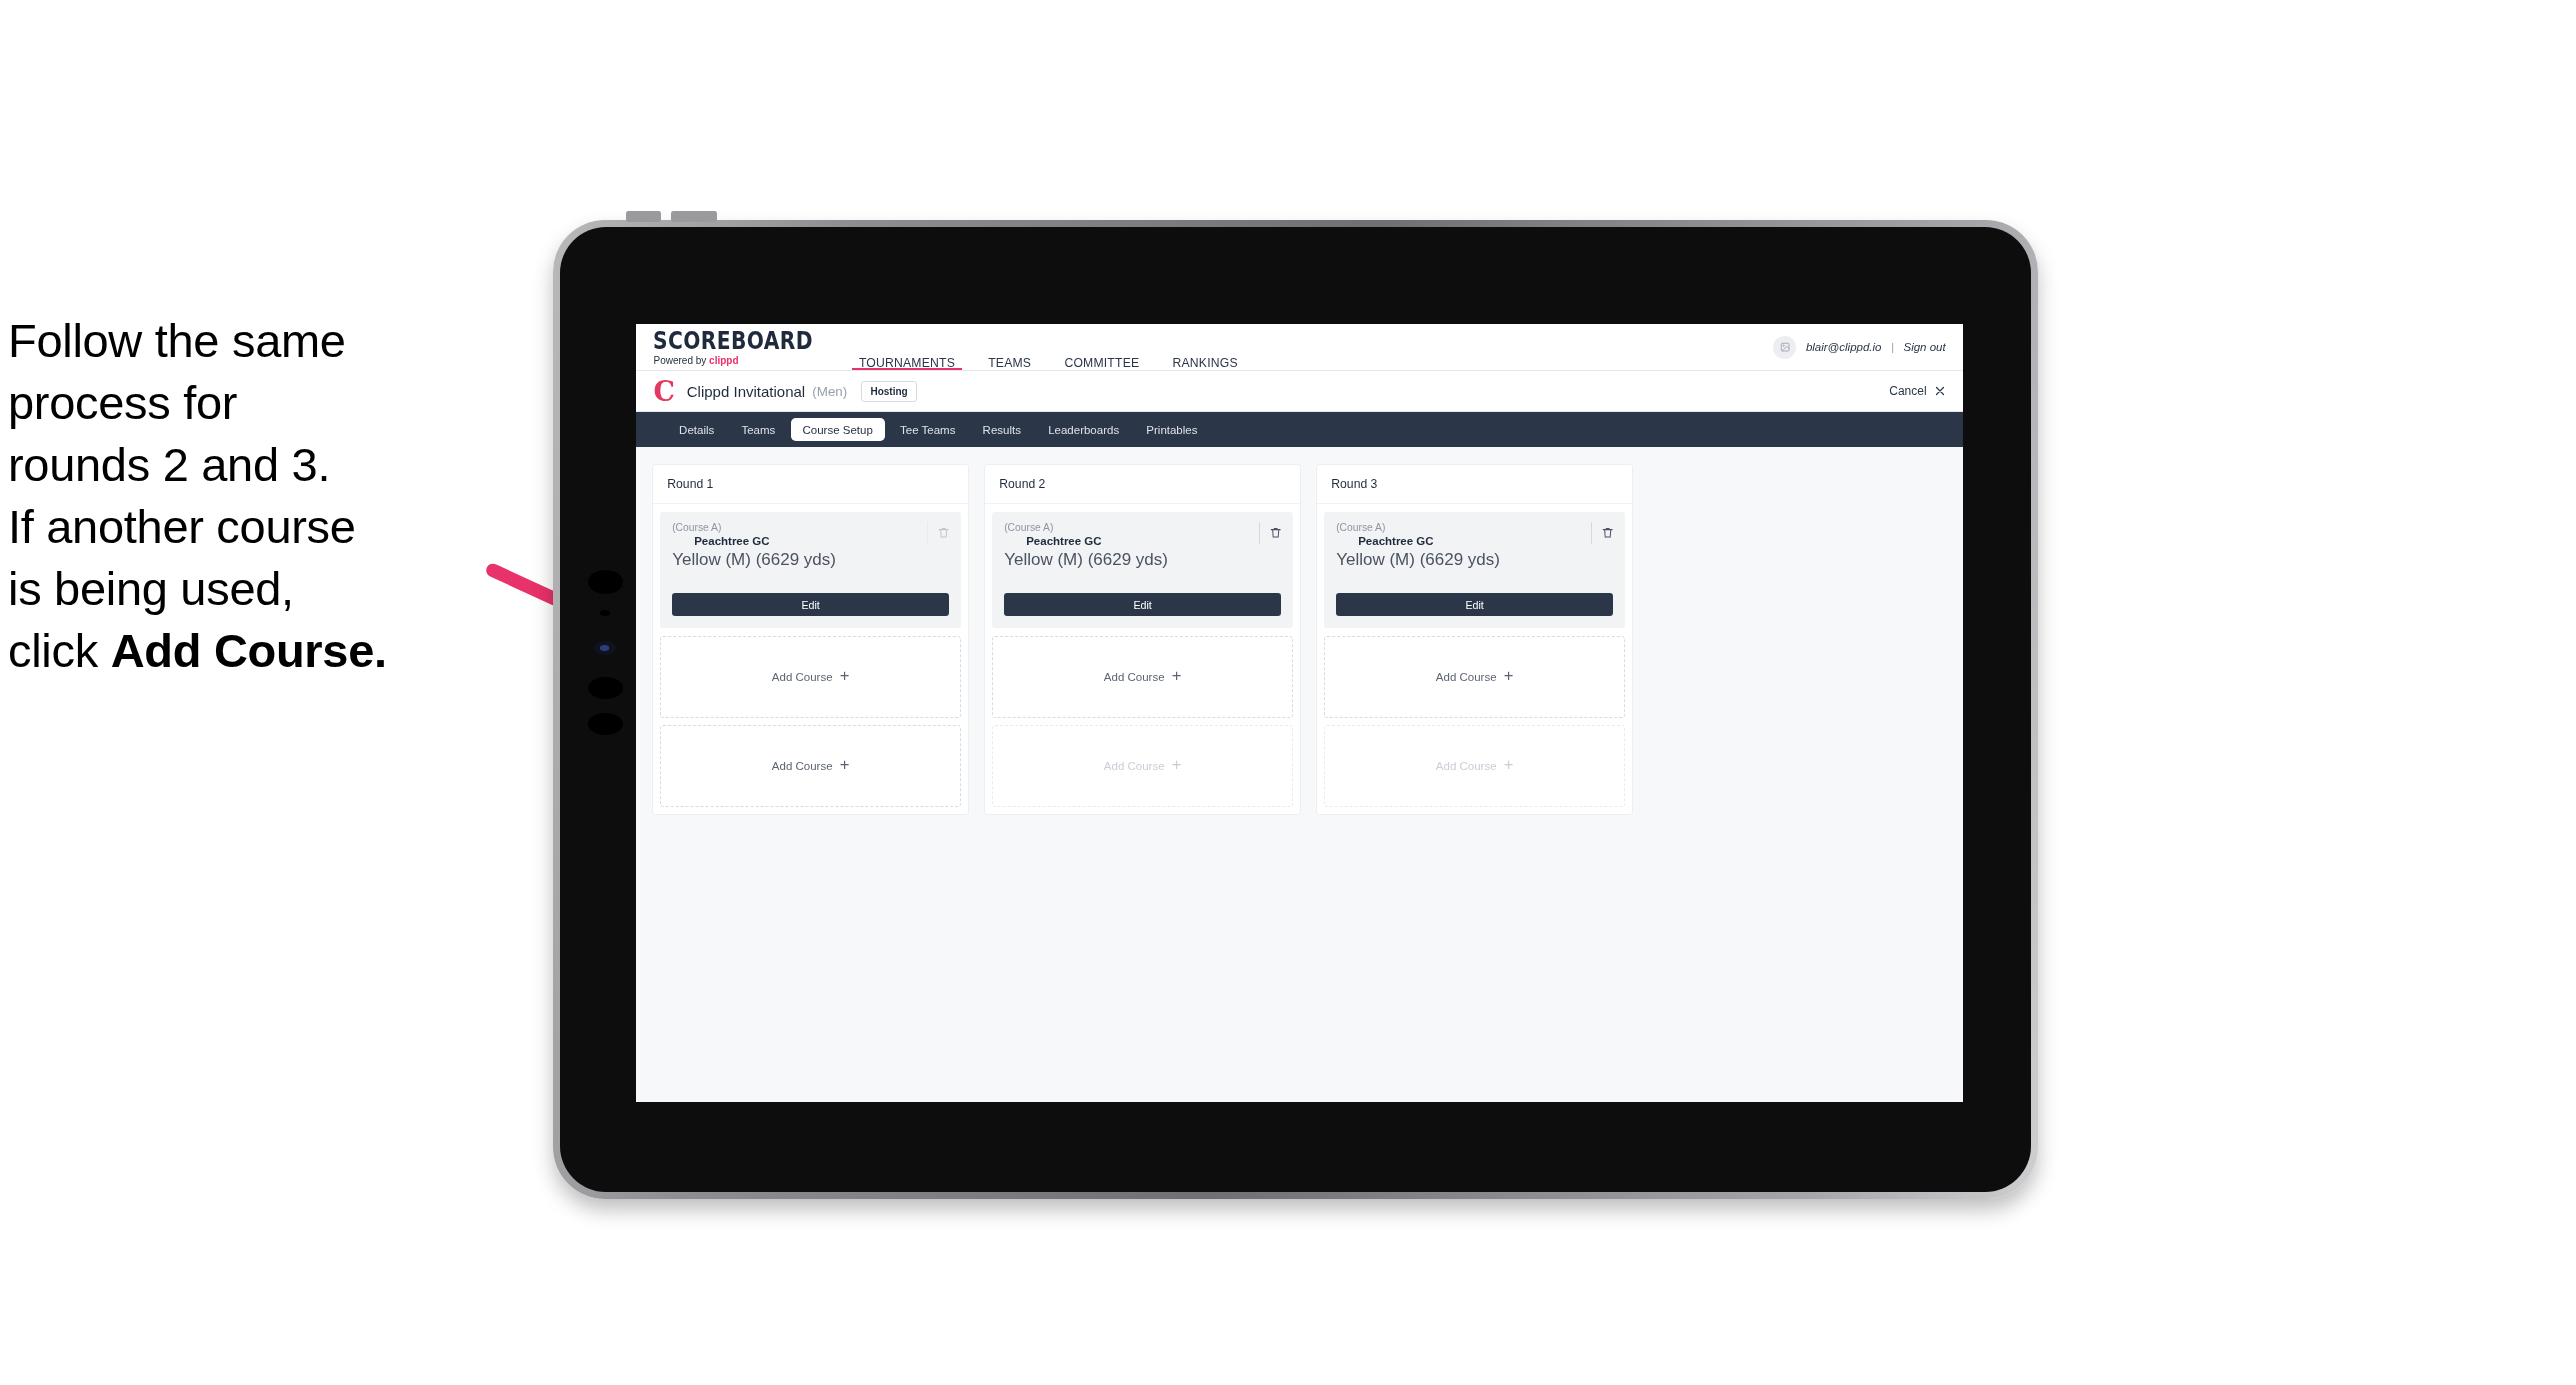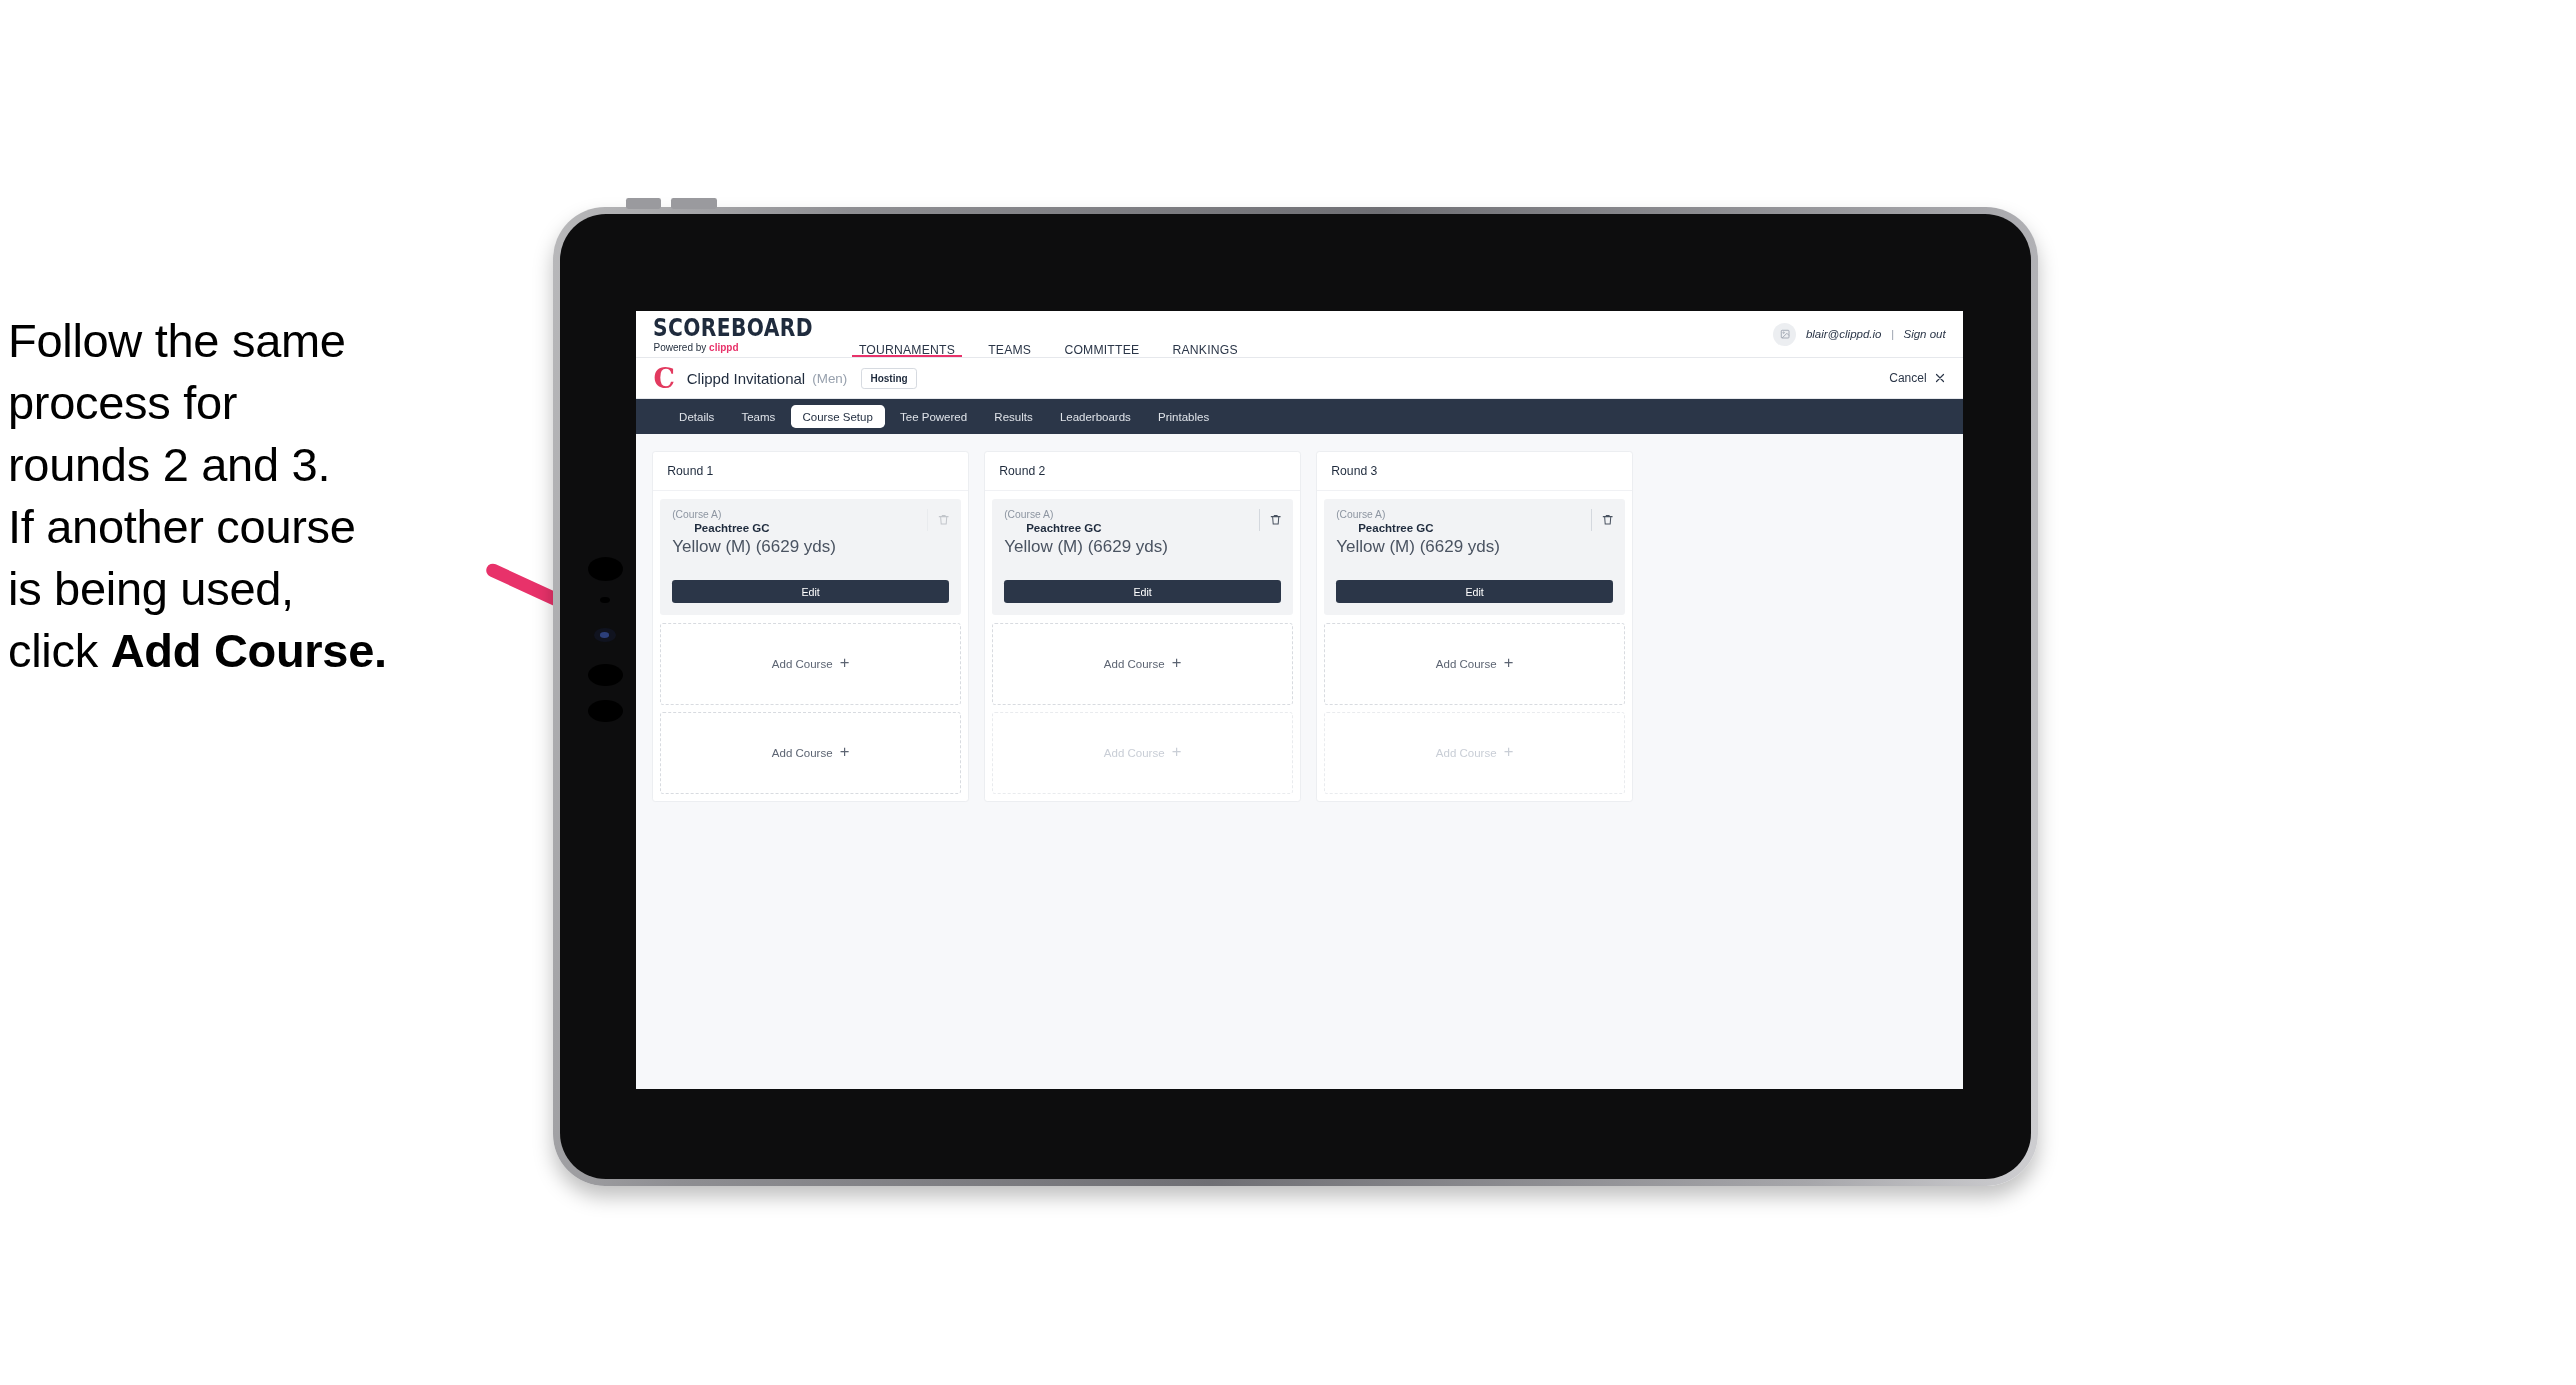--- a/index.html
+++ b/index.html
@@ -22,21 +22,21 @@
     letter-spacing: -0.3px;
   }
   .annotation b { font-weight: 700; }
 
   
   .arrow-svg { position: absolute; left: 474px; top: 545px; width: 332px; height: 182px; }
 
   
   .device {
     position: absolute;
-    left: 553px; top: 207px;
+    left: 553px; top: 220px;
     width: 1485px; height: 979px;
     background: linear-gradient(100deg,#b9b9bb 0%,#8e8e92 18%,#6f6f74 50%,#a6a6aa 86%,#cfcfd2 100%);
     border-radius: 52px;
     box-shadow: 0 11px 20.5px rgba(0,0,0,.25);
     padding: 7.1px;
   }
   .device-inner {
     width: 100%; height: 100%;
     background: #0d0d0e;
     border-radius: 46px;
@@ -230,21 +230,21 @@
             <svg width="12" height="12" viewBox="0 0 24 24" stroke="#2b3648" stroke-width="2.4" stroke-linecap="round">
               <path d="M5 5l14 14M19 5L5 19"></path>
             </svg>
           </div>
         </div>
 
         <div class="tabs">
           <div class="tab">Details</div>
           <div class="tab">Teams</div>
           <div class="tab active">Course Setup</div>
-          <div class="tab">Tee Powered</div>
+          <div class="tab">Tee Teams</div>
           <div class="tab">Results</div>
           <div class="tab">Leaderboards</div>
           <div class="tab">Printables</div>
         </div>
 
         <div class="content">
 
           <div class="round-col">
             <div class="round-head">Round 1</div>
             <div class="round-body">

